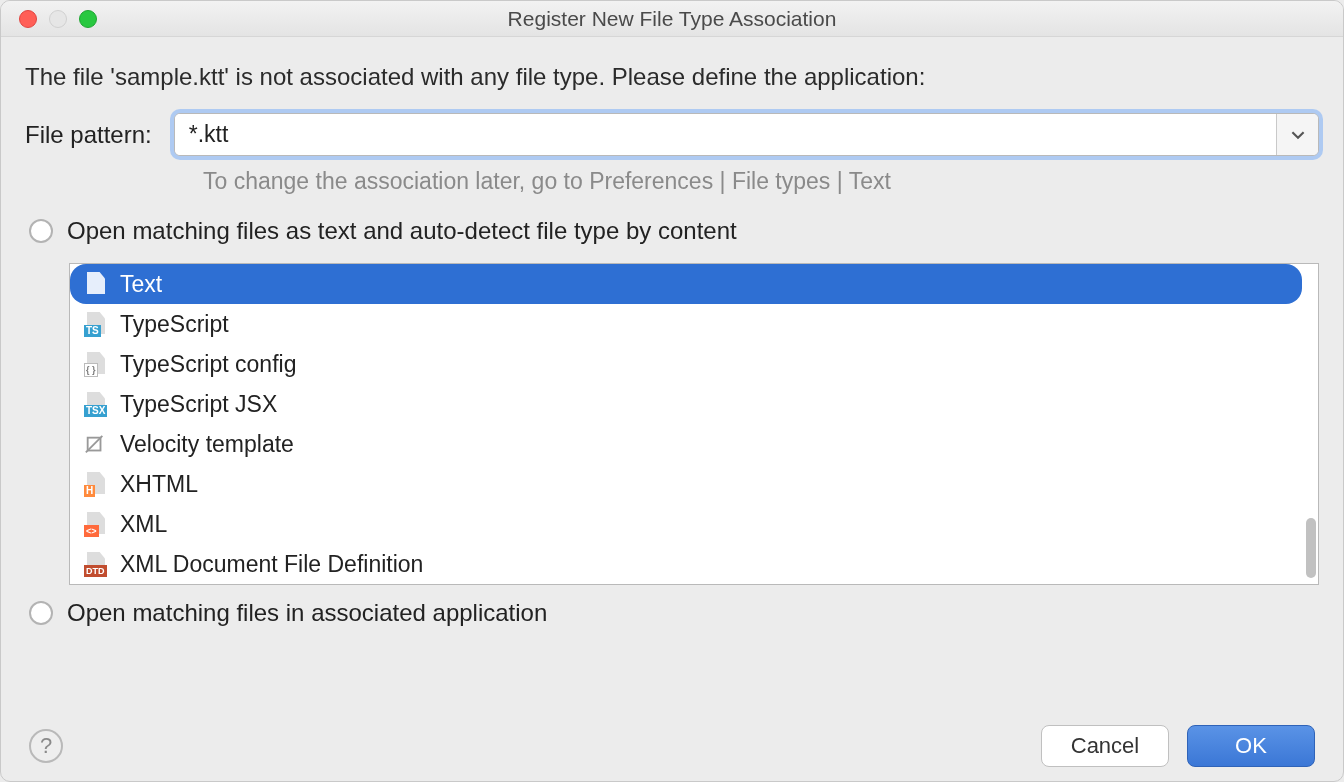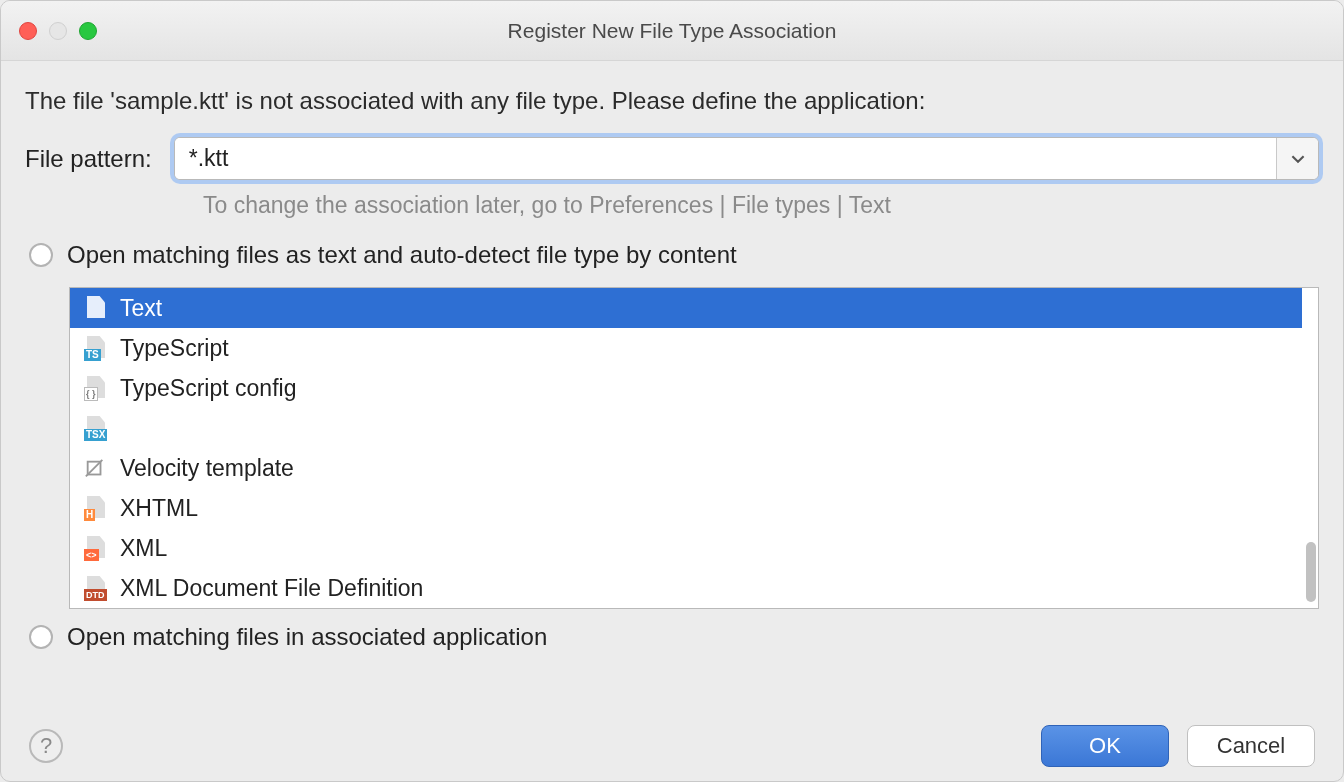--- a/index.html
+++ b/index.html
@@ -13,21 +13,21 @@
   }
   .window {
     width: 1344px; height: 782px;
     background: #ececec;
     border: 1px solid #c9c9c9;
     border-radius: 10px;
     overflow: hidden;
     position: relative;
   }
   .titlebar {
-    height: 60px;
+    height: 36px;
     display: flex;
     align-items: center;
     position: relative;
     background: linear-gradient(#f2f2f2, #e4e4e4);
     border-bottom: 1px solid #d6d6d6;
   }
   .traffic {
     display: flex; gap: 12px;
     padding-left: 18px;
   }
@@ -147,20 +147,21 @@
     align-items: center;
     padding-left: 14px;
     gap: 12px;
     font-size: 23px;
     color: #222;
     cursor: pointer;
   }
   .li.selected {
     background: #2e6fd3;
     color: #fff;
+    border-radius: 16px;
   }
   .ico {
     width: 24px; height: 24px;
     display: inline-flex;
     align-items: flex-end;
     justify-content: flex-start;
     font-size: 10px;
     position: relative;
   }
   .ico .page {
@@ -284,20 +285,21 @@
               <span class="page"></span>
               <span class="tag cfg">{ }</span>
             </span>
             <span>TypeScript config</span>
           </div>
           <div class="li">
             <span class="ico">
               <span class="page"></span>
               <span class="tag tsx">TSX</span>
             </span>
+            <span>TypeScript JSX</span>
           </div>
           <div class="li">
             <span class="ico vel">
               <svg width="22" height="22" viewBox="0 0 24 24" fill="none" stroke="#999" stroke-width="2">
                 <rect x="4" y="4" width="14" height="14"></rect>
                 <path d="M2 20 L20 2"></path>
               </svg>
             </span>
             <span>Velocity template</span>
           </div>
@@ -330,21 +332,21 @@
       <span class="radio"></span>
       <span>Open matching files in associated application</span>
     </div>
   </div>
 
   <div class="footer">
     <div class="help">
       <span>?</span>
     </div>
     <div class="spacer"></div>
+    <div class="btn secondary">
+      <span>Cancel</span>
+    </div>
     <div class="btn primary">
       <span>OK</span>
     </div>
-    <div class="btn secondary">
-      <span>Cancel</span>
-    </div>
   </div>
 
 </div>
 
 </body></html>

